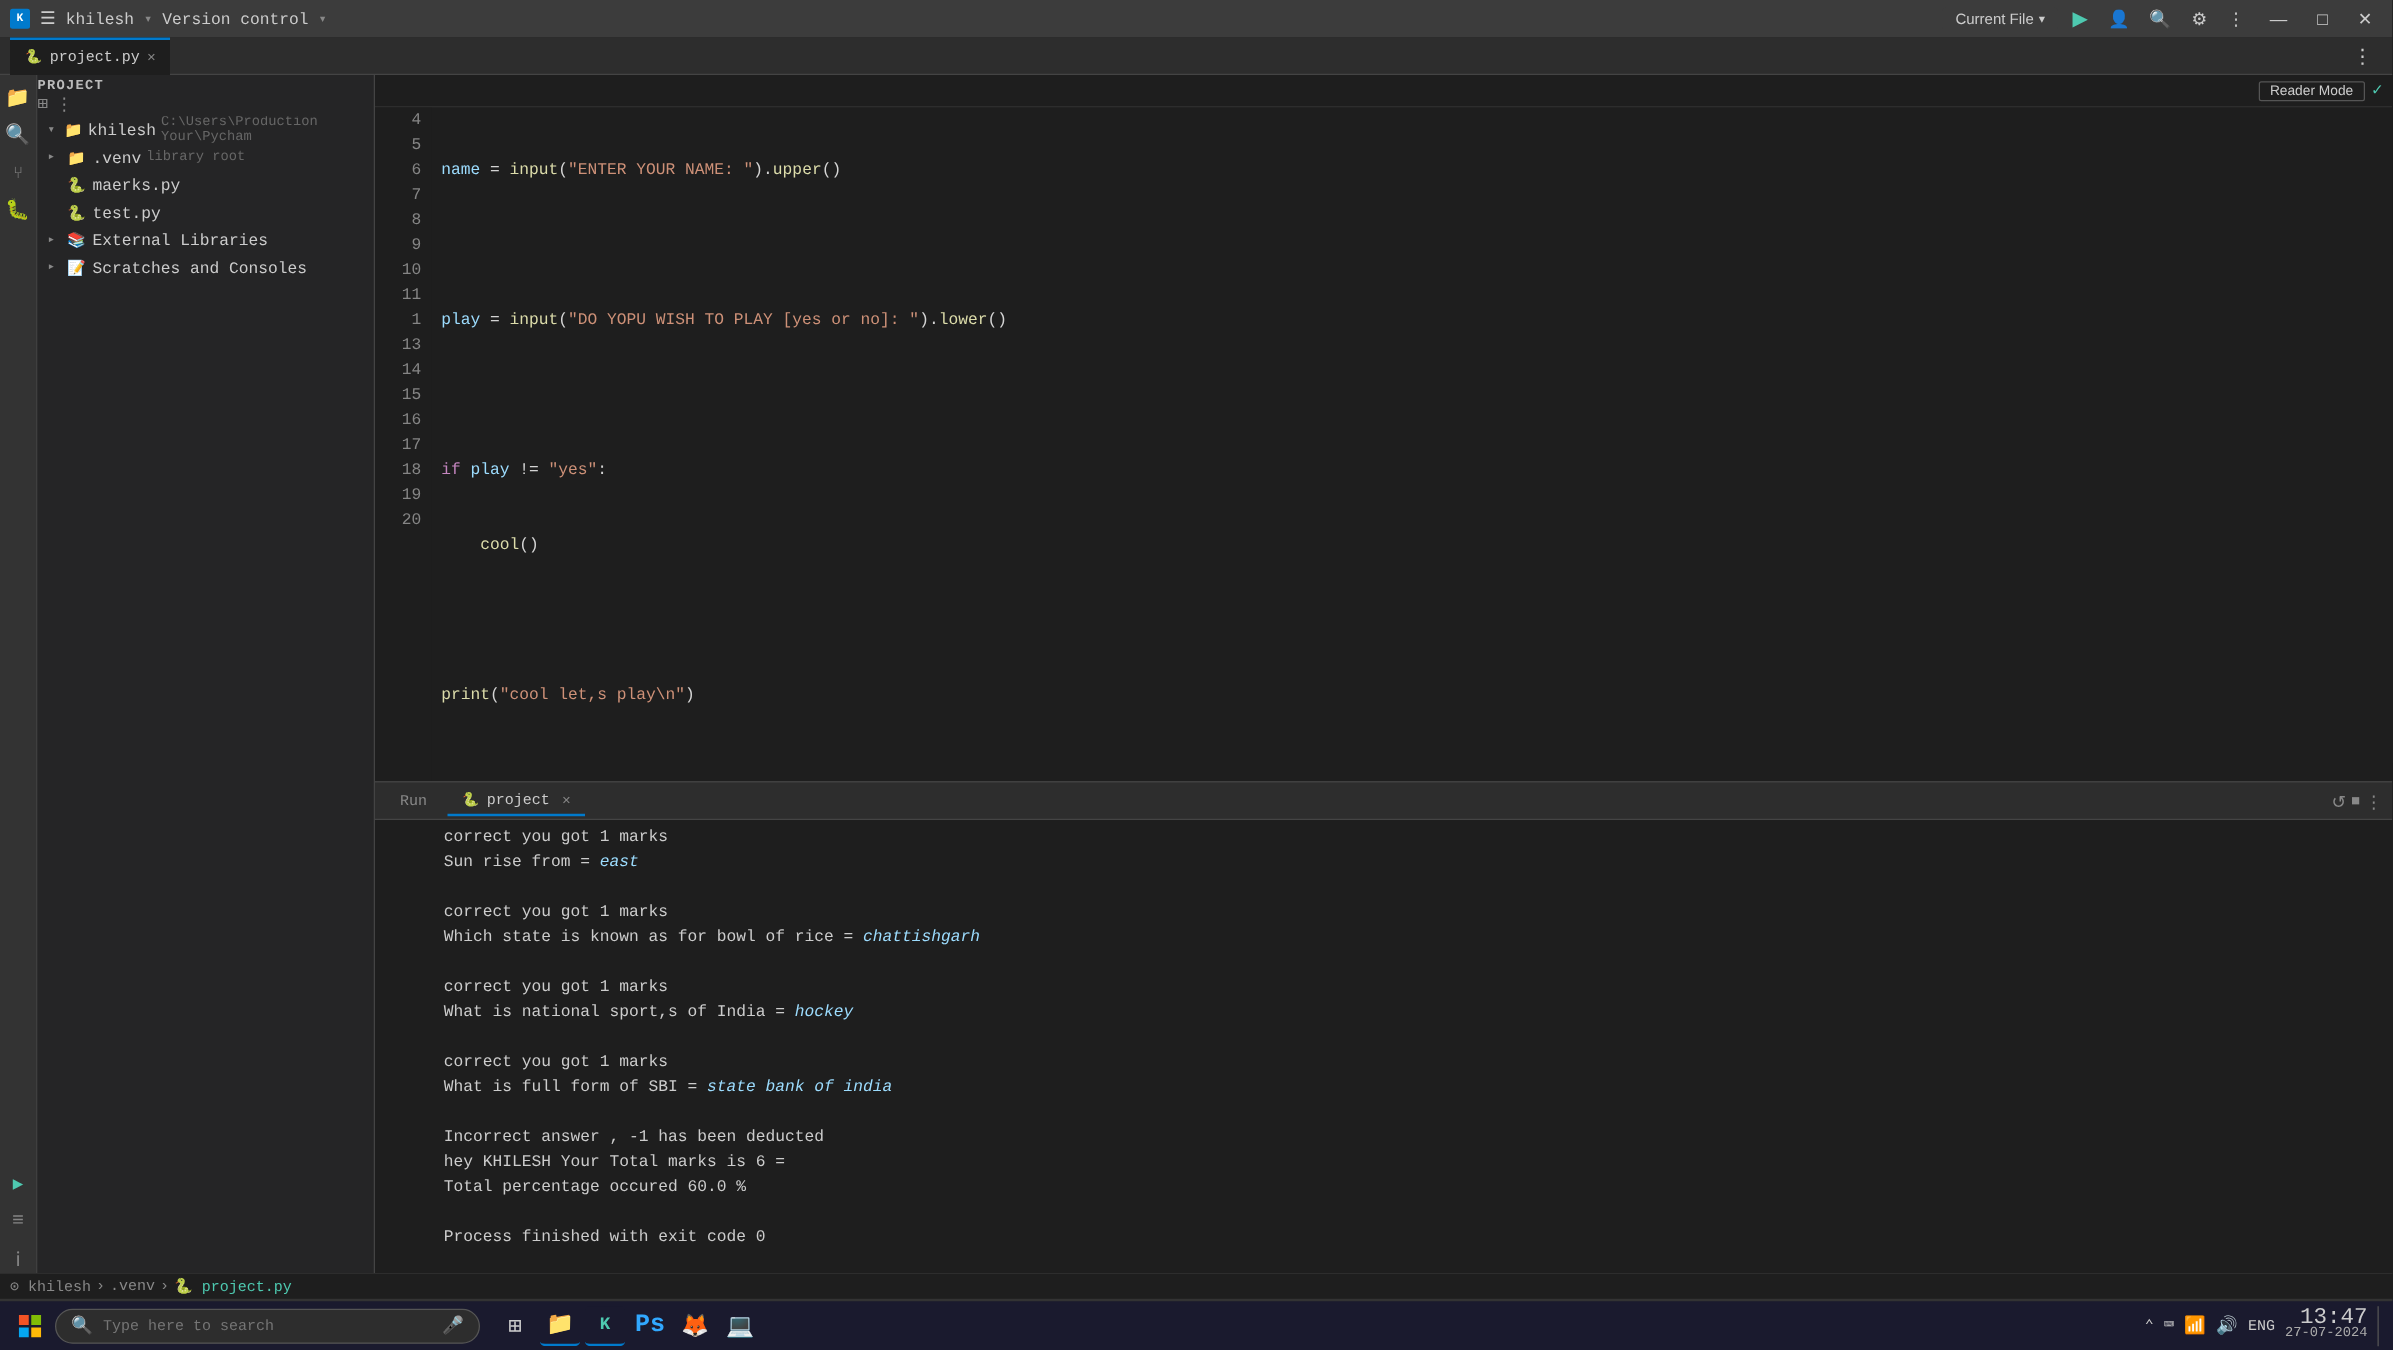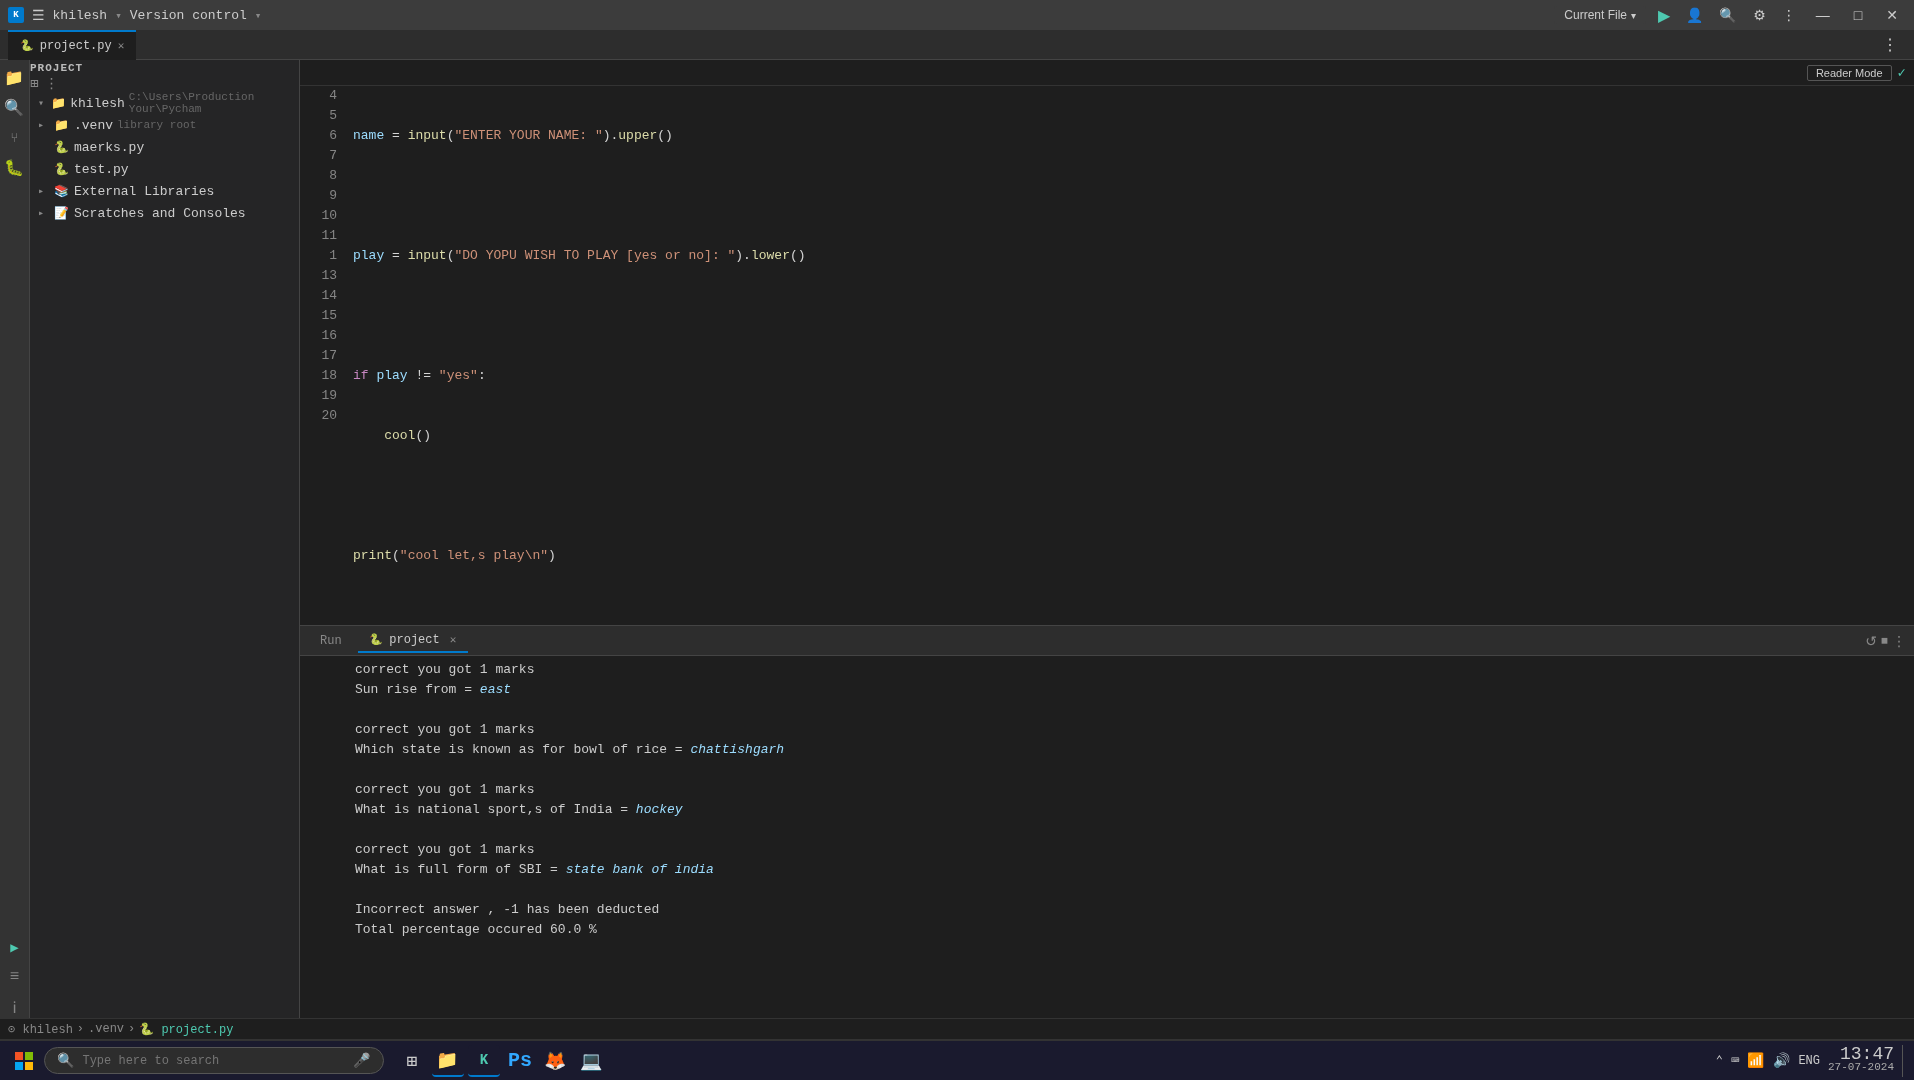--- a/index.html
+++ b/index.html
@@ -248,22 +248,24 @@
         <div class="t-line">correct you got 1 marks</div>
         <div class="t-line">Which state is known as for bowl of rice = <span class="t-italic">chattishgarh</span></div>
         <div class="t-line">&nbsp;</div>
         <div class="t-line">correct you got 1 marks</div>
         <div class="t-line">What is national sport,s of India = <span class="t-italic">hockey</span></div>
         <div class="t-line">&nbsp;</div>
         <div class="t-line">correct you got 1 marks</div>
         <div class="t-line">What is full form of SBI = <span class="t-italic">state bank of india</span></div>
         <div class="t-line">&nbsp;</div>
         <div class="t-line">Incorrect answer , -1 has been deducted</div>
+        <div class="t-line">hey KHILESH Your Total marks is 6 =</div>
         <div class="t-line">Total percentage occured 60.0 %</div>
         <div class="t-line">&nbsp;</div>
+        <div class="t-line">Process finished with exit code 0</div>
       </div>
     </div>
 
   </div>
 </div>
 
 <div id="statusbar" style="height:25px;background:#007acc;display:flex;align-items:center;padding:0 8px;gap:12px;font-size:12px;color:white;">
   <div style="display:flex;align-items:center;gap:4px;cursor:pointer;">
     <span>⑂</span>
     <span>khilesh</span>

